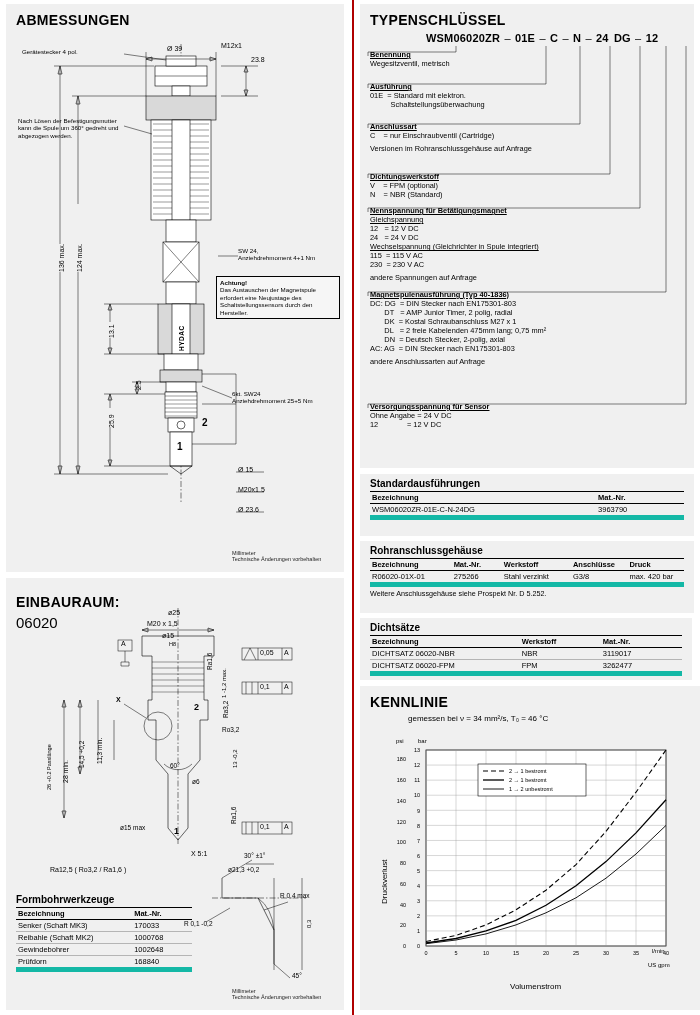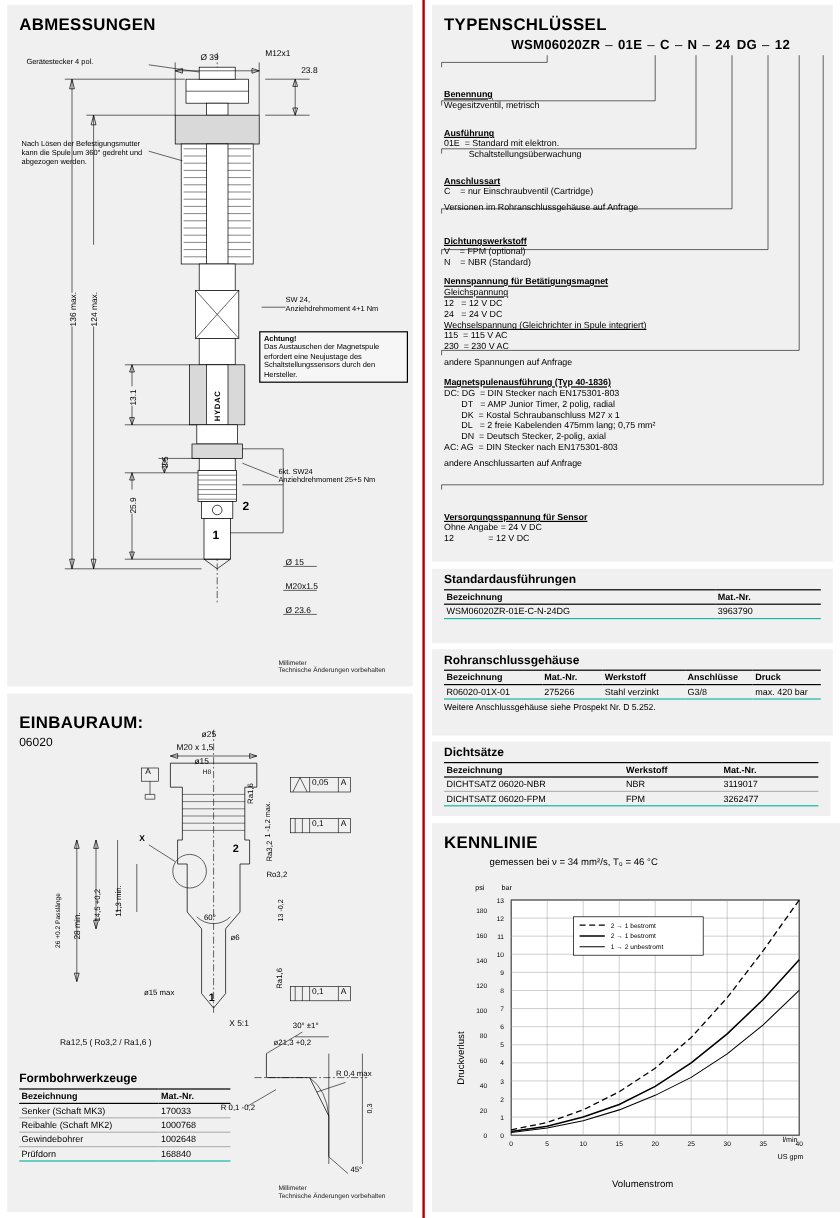--- a/index.html
+++ b/index.html
@@ -31,30 +31,30 @@
   #panel-rohr            { left:360px; top:541px; width:334px; height:72px; }
   #panel-dicht           { left:360px; top:618px; width:332px; height:62px; }
   #panel-kennlinie       { left:360px; top:686px; width:404px; height:324px; }
 
   .ttl { position:absolute; }
 
   
   table.tbl { border-collapse:collapse; font-size:7.5px; width:100%; }
   table.tbl th { text-align:left; font-weight:bold; border-bottom:1px solid #000; padding:1px 2px; }
   table.tbl td { text-align:left; padding:1px 2px; border-bottom:1px solid #b5b5b5; }
-  table.tbl tr:last-child td { border-bottom:1px solid #14b8a6;margin-top:20px; }
+  table.tbl tr:last-child td { border-bottom:5px solid #14b8a6;margin-top:20px; }
   .tbl-head-line { border-top:1px solid #000; }
 
   .sec-h { font-size:10px; font-weight:bold; margin-bottom:2px; }
 
   
   .tk-code { font-size:11px; font-weight:bold; letter-spacing:.2px; }
   .tk-code span.sep { font-weight:normal; padding:0 1px; }
   .tk-block { font-size:7.4px; line-height:1.22; }
-  .tk-lbl { font-weight:bold; text-decoration:underline;margin-top:24px; }
+  .tk-lbl { font-weight:bold; text-decoration:underline; }
   .tk-row { white-space:pre; }
   .tk-lines { position:absolute; left:0; top:0; pointer-events:none; }
 
   
   .chart-wrap { position:absolute; }
   .rot { transform:rotate(-90deg); transform-origin:0 0; white-space:nowrap; }
 
   
   .note { font-size:6.2px; line-height:1.2; }
   .dimtxt { font-size:7px; }
@@ -228,21 +228,21 @@
     </div>
     <div class="note" style="position:absolute; left:226px; top:386px; width:100px; white-space:pre-line;">6kt. SW24
 Anziehdrehmoment 25+5 Nm</div>
 
     <div class="foot" style="position:absolute; left:226px; top:546px; white-space:pre-line;">Millimeter
 Technische Änderungen vorbehalten</div>
   </div>
 
   <div class="panel" id="panel-einbauraum">
     <div class="ttl panel-title" style="left:10px; top:16px;">EINBAURAUM:</div>
-    <div class="ttl" style="left:10px; top:36px; font-size:10px;">06020</div>
+    <div class="ttl" style="left:10px; top:36px; font-size:15px;">06020</div>
 
     <svg width="338" height="432" style="position:absolute;left:0;top:0;">
 
       <line class="dash" x1="172" y1="30" x2="172" y2="268"></line>
 
       <line class="ln" x1="136" y1="58" x2="208" y2="58"></line>
 
       <line class="ln" x1="136" y1="58" x2="136" y2="78"></line>
       <line class="ln" x1="208" y1="58" x2="208" y2="78"></line>
       <line class="ln" x1="136" y1="78" x2="146" y2="78"></line>

